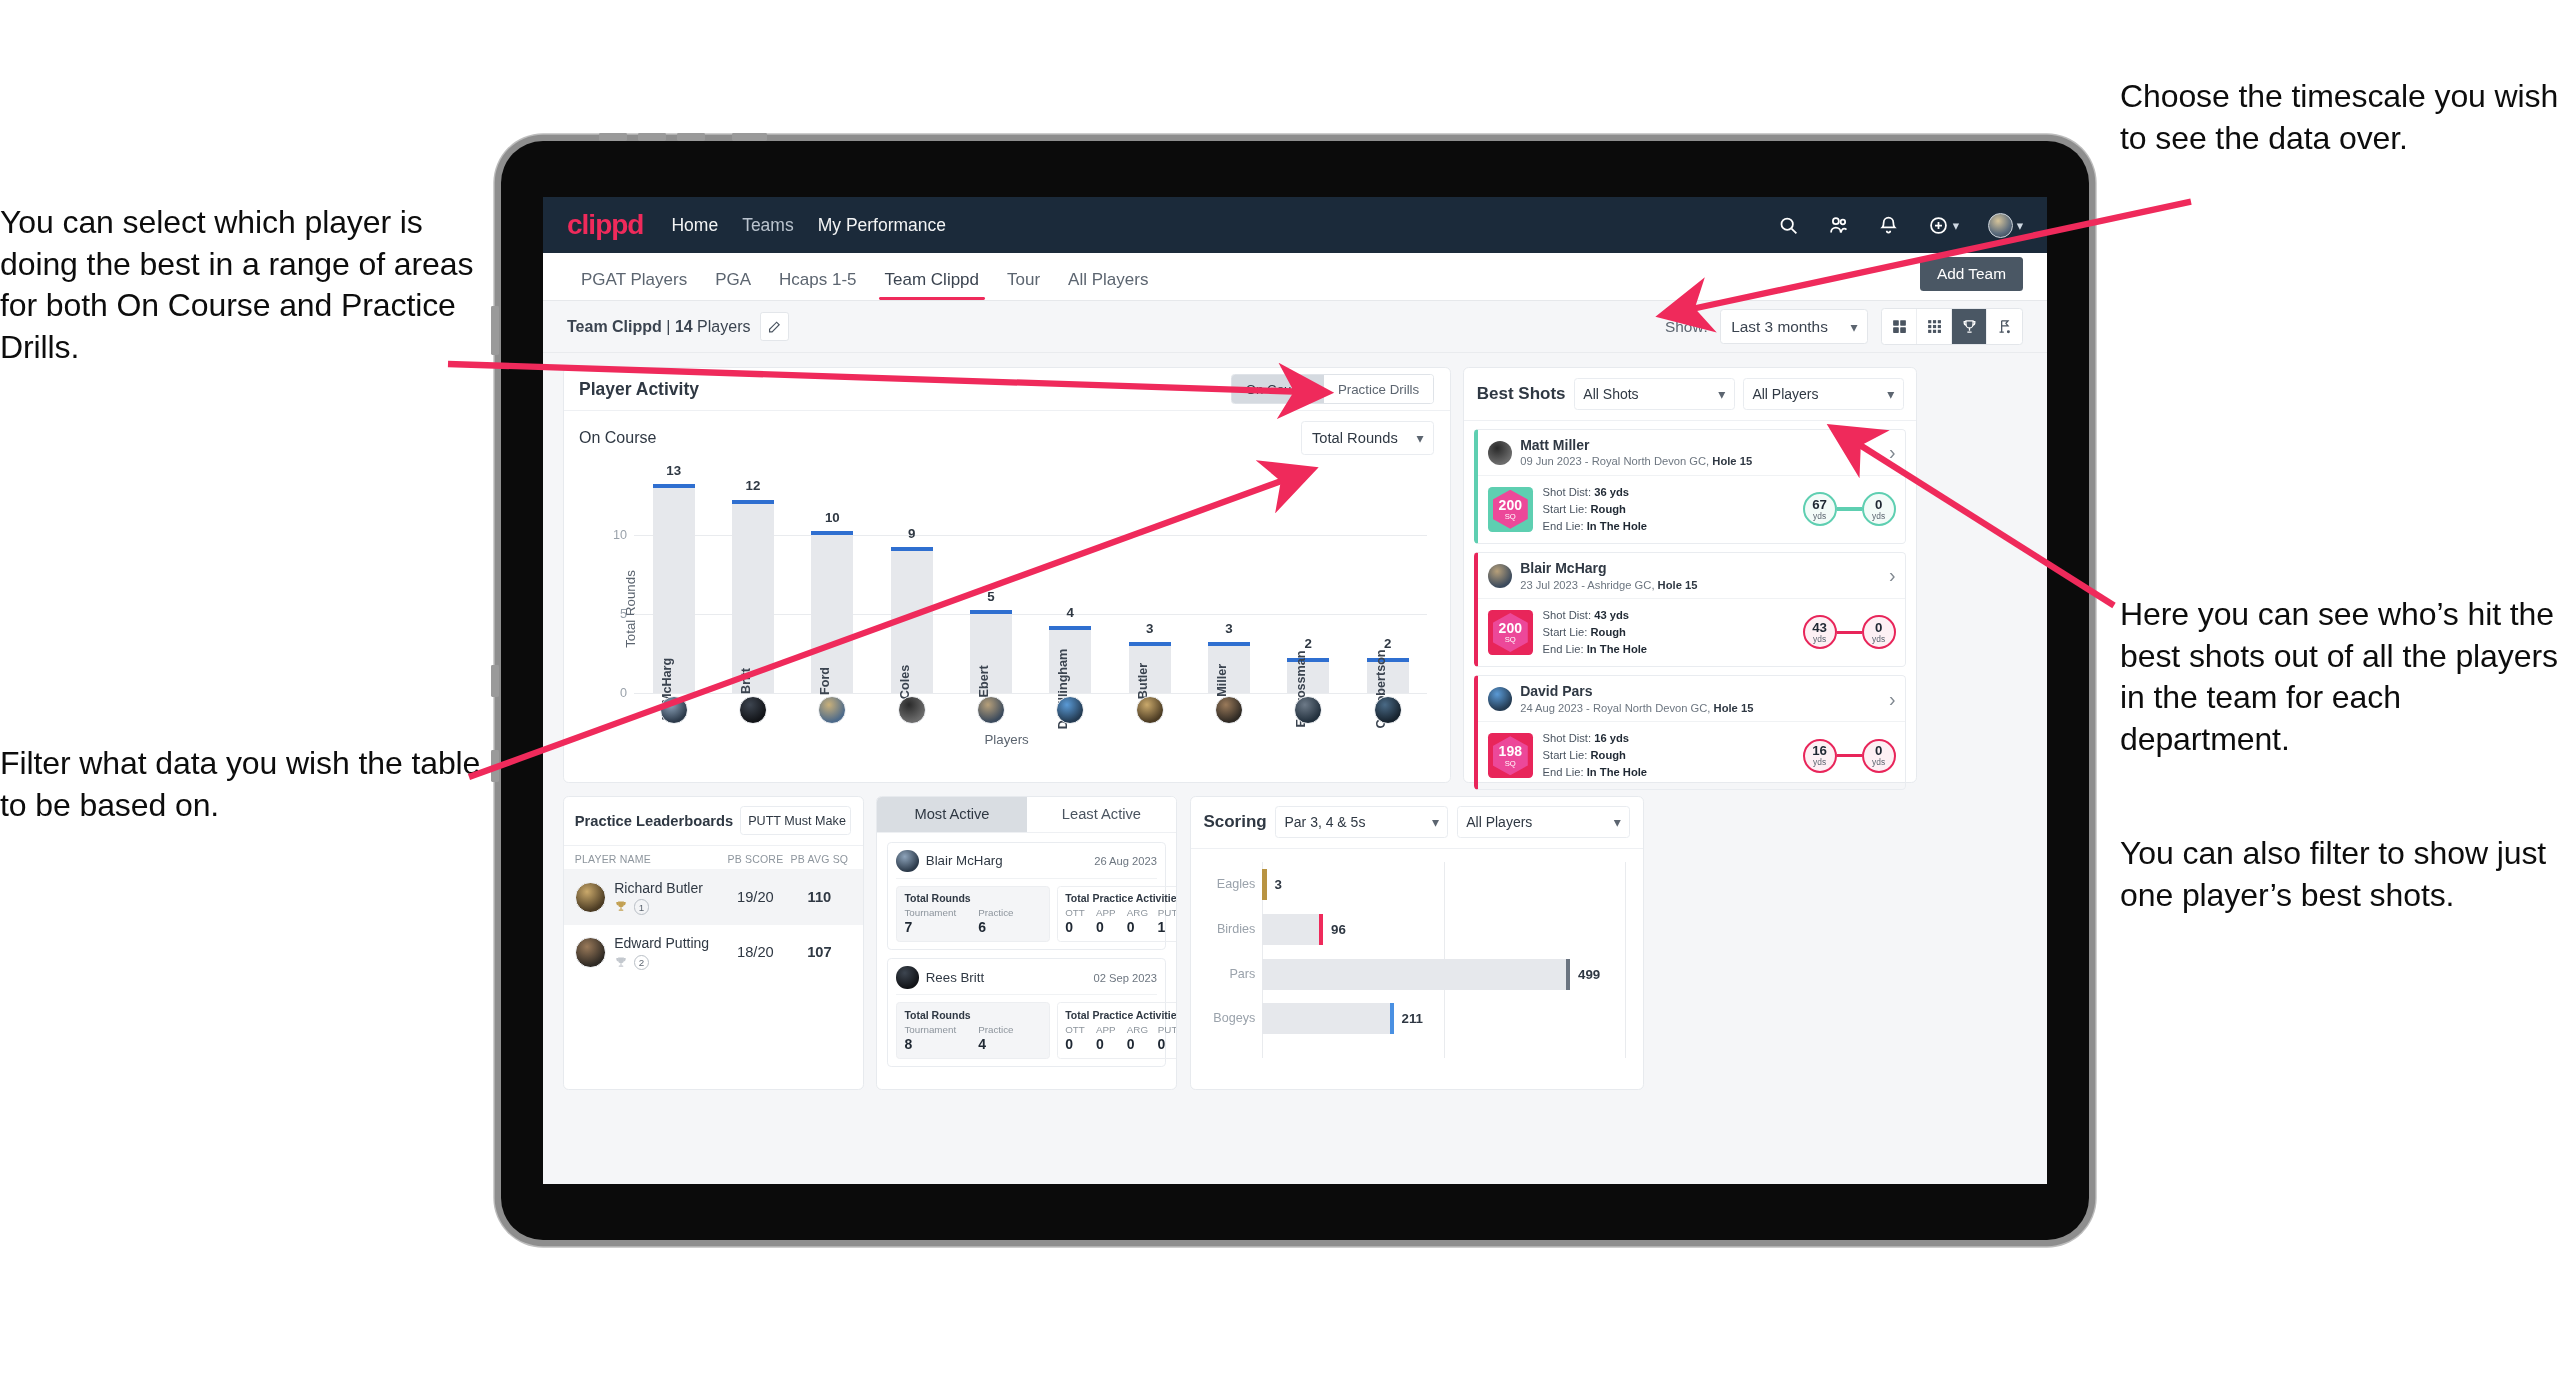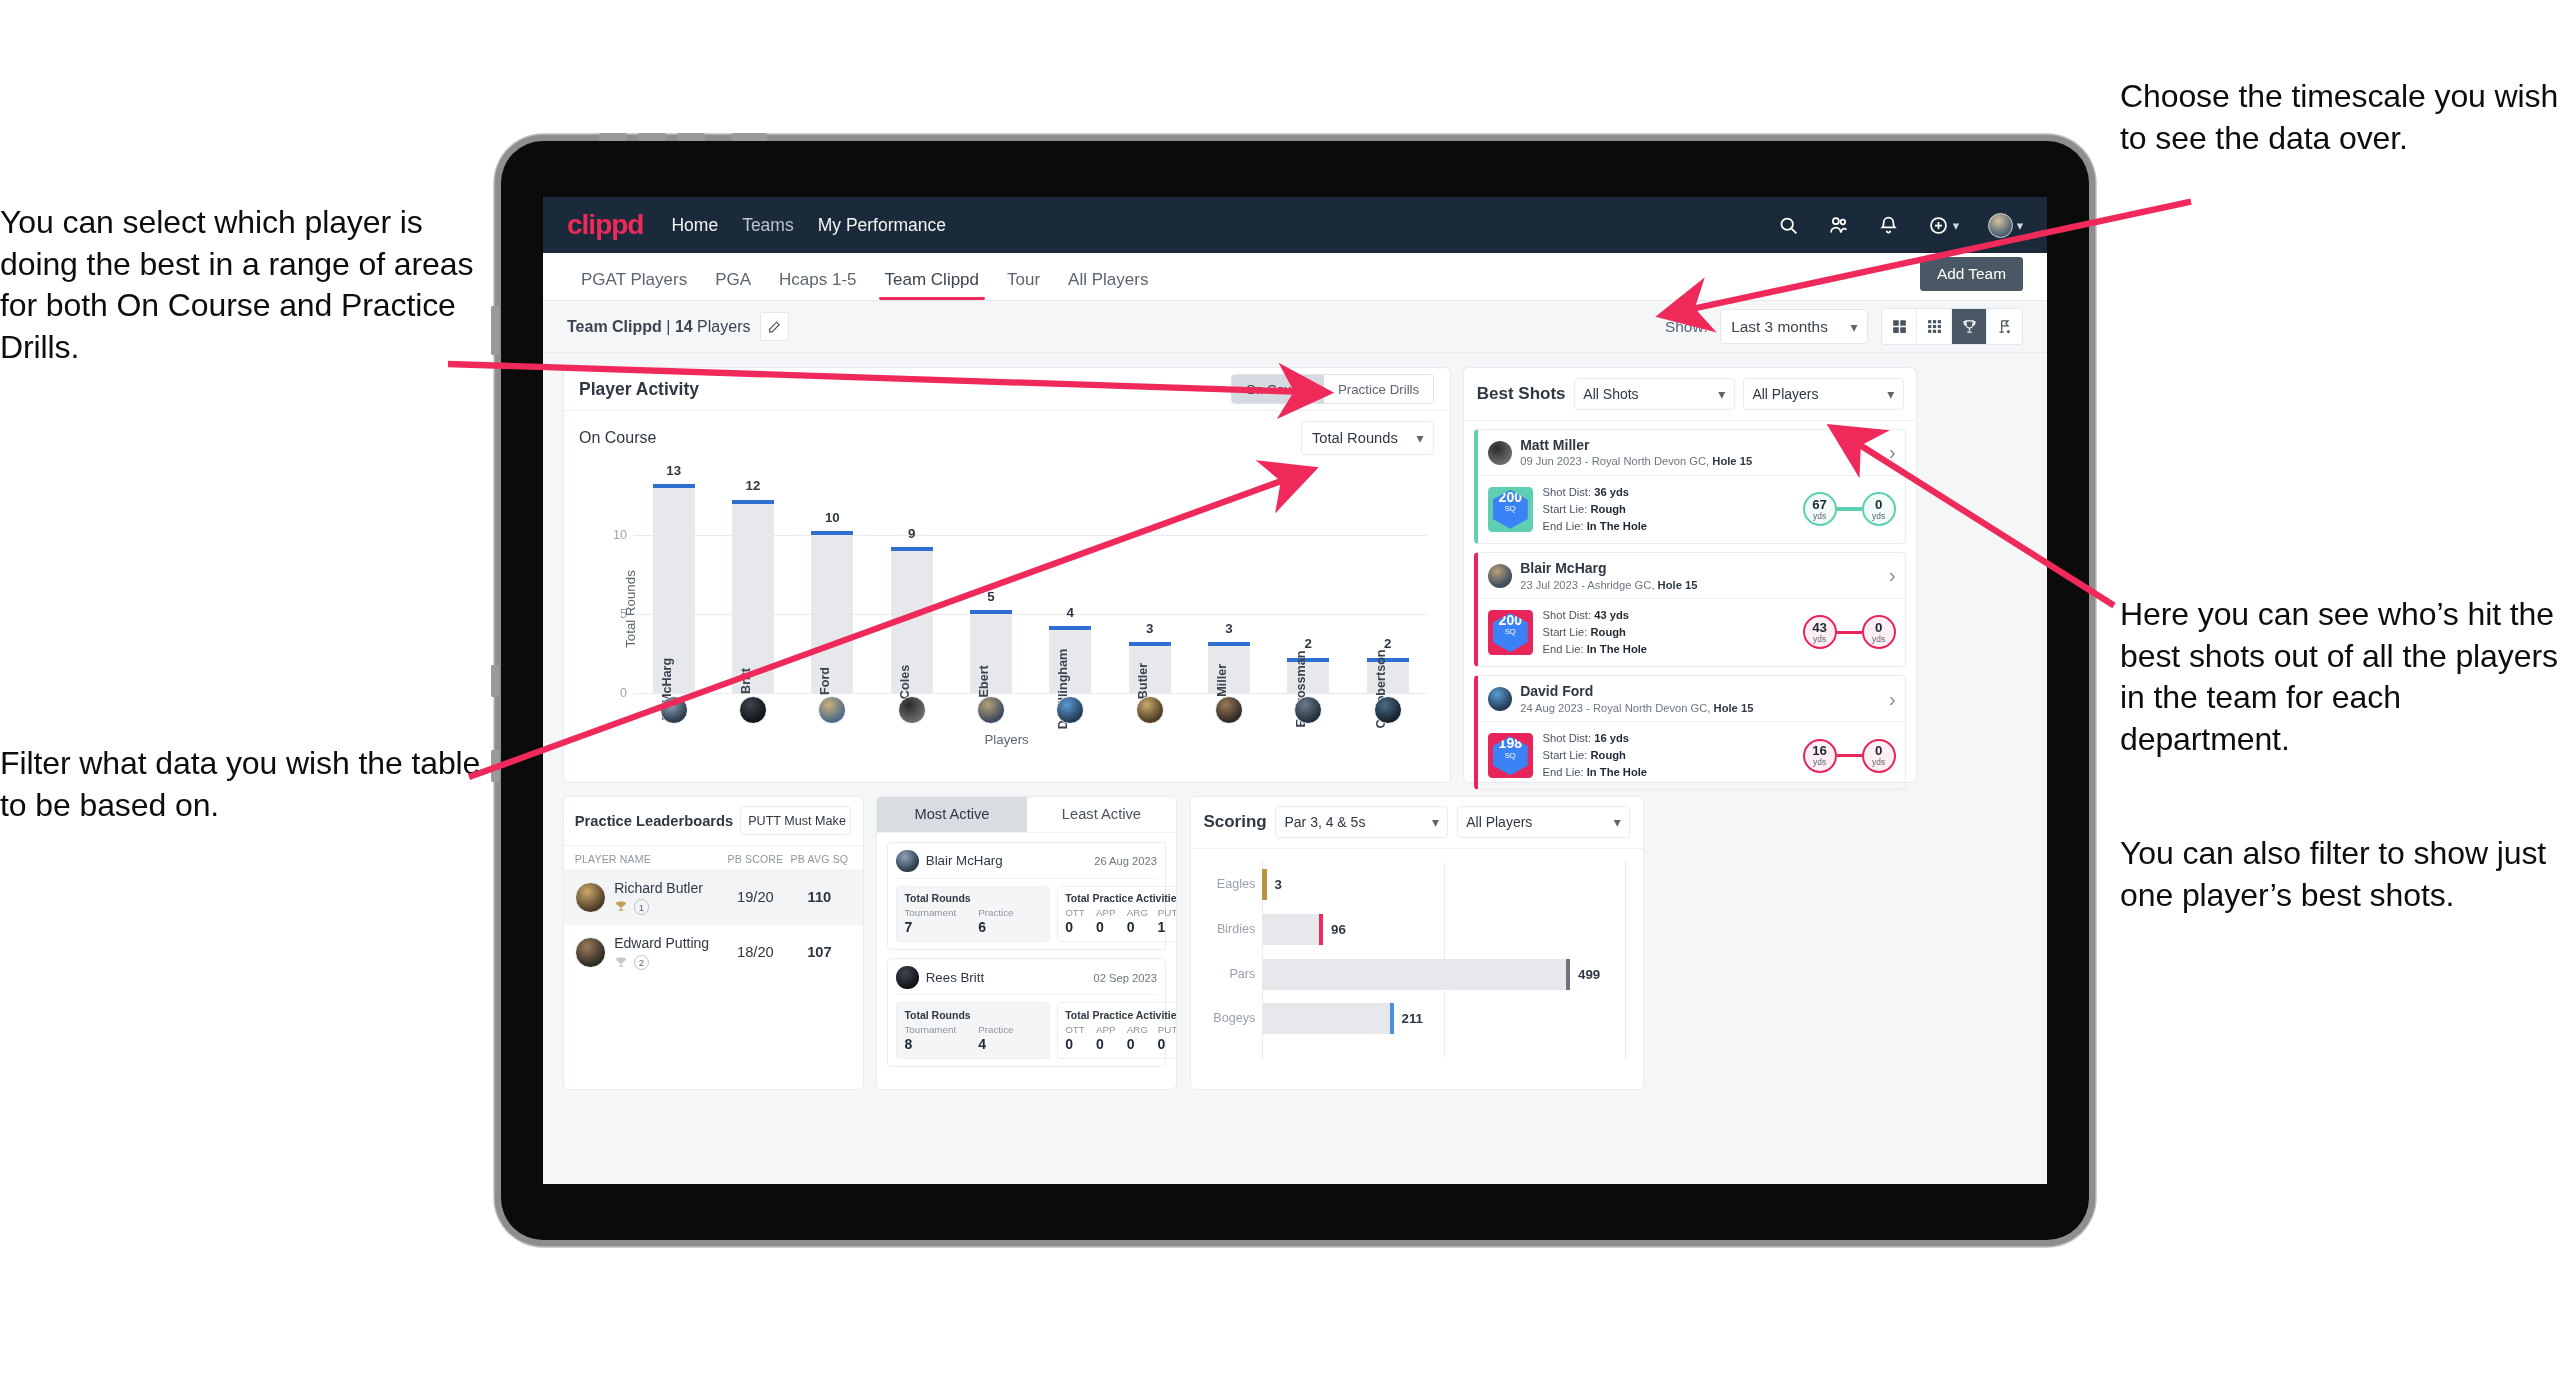--- a/index.html
+++ b/index.html
@@ -169,23 +169,23 @@
   .shot { margin: 8.4px 9.8px; border:0.7px solid #e9ecf0; border-radius:4.2px; border-left-width: 4.2px; border-left-style: solid; position:relative; }
   .shot-top { display:flex; align-items:center; padding: 7px 9.8px 5.6px 9.8px; border-bottom: 0.7px solid #f0f2f4; }
   .sav { width: 24px; height: 24px; border-radius:50%; margin-right: 8.4px; flex:none; }
   .sname { font-size: 14px; font-weight:700; color:#2f3843; line-height:1.25; }
   .smeta { font-size: 11.2px; color:#6d7680; line-height:1.3; }
   .smeta b { color:#2f3843; }
   .arw { margin-left:auto; color:#808890; font-size: 19.6px; line-height:1; }
   .shot-body { display:flex; align-items:center; padding: 8.4px 9.8px; gap: 9.8px; }
   .hexbox { width: 45px; height: 45px; border-radius: 4.2px; display:flex; align-items:center; justify-content:center; flex:none; }
   .hex {
-    width: 35px; height: 39px; background:#3b82f6; color:#fff;
+    width: 35px; height: 39px; background:#ec4899; color:#fff;
     clip-path: polygon(50% 0%, 100% 25%, 100% 75%, 50% 100%, 0% 75%, 0% 25%);
-    display:flex; flex-direction:column; align-items:center; line-height:1;
+    display:flex; flex-direction:column; align-items:center; justify-content:center; line-height:1;
   }
   .hex .n { font-size: 14px; font-weight:700; }
   .hex .u { font-size: 7.7px; margin-top: 1.4px; }
   .sdet { font-size: 11.2px; color:#4a5460; line-height: 1.5; }
   .sdet b { color:#1f2833; }
   .dumb { margin-left:auto; display:flex; align-items:center; }
   .circ { width: 34px; height: 34px; border-radius:50%; border: 2.1px solid; display:flex; flex-direction:column; align-items:center; justify-content:center; line-height:1; }
   .circ .n { font-size: 13.3px; font-weight:700; color:#1f2833; }
   .circ .u { font-size: 8.4px; color:#5c6570; margin-top:0.7px; }
   .link { width: 25px; height: 3.5px; }
@@ -593,21 +593,21 @@
                     <span class="n">0</span>
                     <span class="u">yds</span>
                   </div>
                 </div>
               </div>
             </div>
             <div class="shot" style="border-left-color: rgb(232, 37, 90);">
               <div class="shot-top">
                 <div class="sav" style="background: radial-gradient(circle at 38% 30%, #5a9ad6, #243b52 70%);"></div>
                 <div>
-                  <div class="sname">David Ford</div>
+                  <div class="sname">David Pars</div>
                   <div class="smeta"><span>24 Aug 2023 - Royal North Devon GC, </span><b>Hole 15</b></div>
                 </div>
                 <div class="arw">›</div>
               </div>
               <div class="shot-body">
                 <div class="hexbox" style="background:#e8255a">
                   <div class="hex">
                     <span class="n">198</span>
                     <span class="u">SQ</span>
                   </div>

